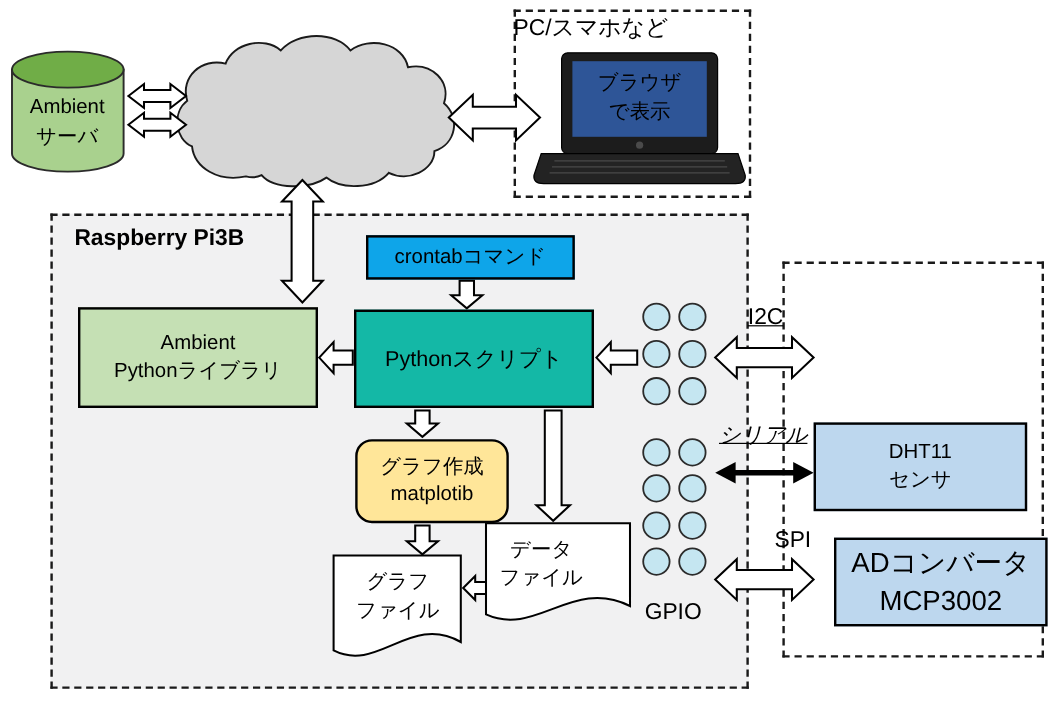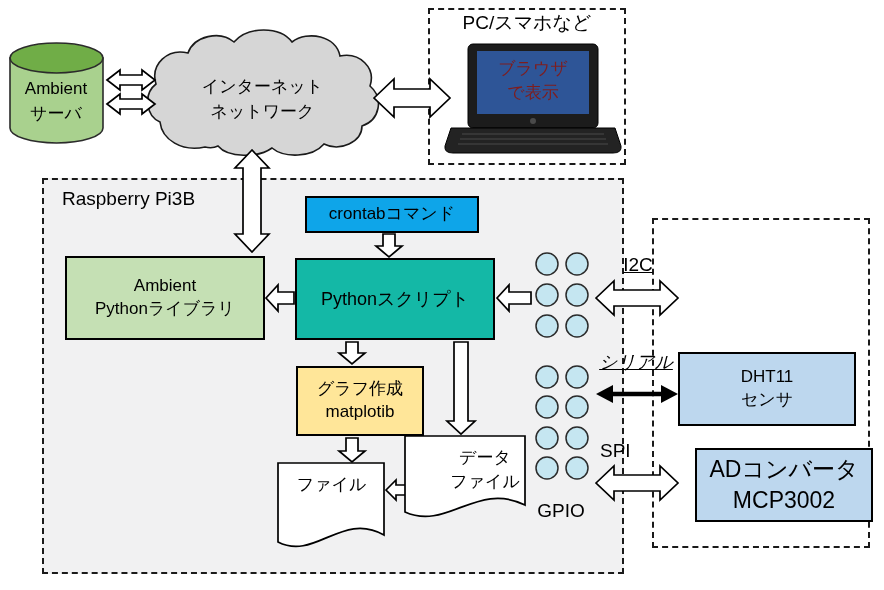--- a/index.html
+++ b/index.html
@@ -15,39 +15,39 @@
   .exp-box { left:652px; top:218px; width:218px; height:330px; background:#fff; }
 
   .node {
     position:absolute; z-index:3; box-sizing:border-box;
     display:flex; flex-direction:column; align-items:center; justify-content:center;
     text-align:center; border:2px solid #000; line-height:1.35;
   }
   .crontab    { left:305px; top:196px; width:174px; height:37px; background:#0ea5e9; font-size:17px; border-width:2.4px; }
   .pyscript   { left:295px; top:258px; width:200px; height:82px; background:#14b8a6; font-size:18px; }
   .ambientlib { left:65px;  top:256px; width:200px; height:84px; background:#C5E0B4; font-size:17px; }
-  .matplot    { left:296px; top:366px; width:128px; height:70px; background:#FFE699; font-size:17px; }
+  .matplot    { left:296px; top:366px; width:128px; height:70px; background:#FFE699; font-size:17px;border-radius:14px; }
   .lcd        { left:678px; top:258px; width:178px; height:76px; background:#BDD7EE; font-size:17px; }
   .dht        { left:678px; top:352px; width:178px; height:74px; background:#BDD7EE; font-size:17px; }
   .adc        { left:678px; top:448px; width:178px; height:74px; background:#BDD7EE; font-size:23px;margin-left:17px; }
 
   .lbl { position:absolute; z-index:3; white-space:nowrap; }
-  .pc-title   { left:428px; top:10px; width:198px; text-align:center; font-size:19px; }
-  .rpi-title  { left:62px;  top:188px; font-size:19px; }
+  .pc-title   { left:428px; top:10px; width:198px; font-size:19px; }
+  .rpi-title  { left:62px;  top:188px; font-size:19px;font-weight:bold; }
   .exp-title  { left:660px; top:184px; font-size:19px; }
   .i2c-lbl    { left:600px; top:254px; width:76px; text-align:center; font-size:19px;text-decoration:underline; }
   .serial-lbl { left:594px; top:350px; width:84px; text-align:center; font-size:18px; font-style:italic;text-decoration:underline; }
-  .spi-lbl    { left:600px; top:440px; width:76px; text-align:left; font-size:19px; }
+  .spi-lbl    { left:600px; top:440px; width:76px; text-align:right; font-size:19px; }
   .gpio-lbl   { left:524px; top:500px; width:74px; text-align:center; font-size:19px; }
 
   .overlay { position:absolute; z-index:3; text-align:center; }
   .server-lbl    { left:6px;   top:76px;  width:100px; font-size:17px; line-height:25px; }
   .cloud-lbl     { left:170px; top:74px;  width:185px; font-size:17px; line-height:25px; }
-  .screen-lbl    { left:477px; top:57px;  width:112px; font-size:17px; line-height:24px; color:#7f1d1d; }
-  .datafile-lbl  { left:417px; top:446px; width:136px; font-size:17px; line-height:24px; }
+  .screen-lbl    { left:477px; top:57px;  width:112px; font-size:17px; line-height:24px; color:#000000; }
+  .datafile-lbl  { left:383px; top:446px; width:136px; font-size:17px; line-height:24px; }
   .graphfile-lbl { left:278px; top:473px; width:107px; font-size:17px; line-height:24px; }
 
   .arrow { fill:#fff; stroke:#000; stroke-width:1.7; stroke-linejoin:miter; }
   .doc   { fill:#fff; stroke:#000; stroke-width:1.7; }
 </style>
 </head>
 <body>
 
 <div class="stage">
 
@@ -133,33 +133,30 @@
   <div class="lbl rpi-title">Raspberry Pi3B</div>
   <div class="lbl i2c-lbl">I2C</div>
   <div class="lbl serial-lbl">シリアル</div>
   <div class="lbl spi-lbl">SPI</div>
   <div class="lbl gpio-lbl">GPIO</div>
 
   <div class="overlay server-lbl">
     <div>Ambient</div>
     <div>サーバ</div>
   </div>
-  <div class="overlay cloud-lbl">
-    <div>インターネット</div>
-    <div>ネットワーク</div>
-  </div>
   <div class="overlay screen-lbl">
     <div>ブラウザ</div>
     <div>で表示</div>
   </div>
   <div class="overlay datafile-lbl">
     <div>データ</div>
     <div>ファイル</div>
   </div>
   <div class="overlay graphfile-lbl">
+    <div>グラフ</div>
     <div>ファイル</div>
   </div>
 
   <div class="node crontab">
     <div>crontabコマンド</div>
   </div>
   <div class="node pyscript">
     <div>Pythonスクリプト</div>
   </div>
   <div class="node ambientlib">

